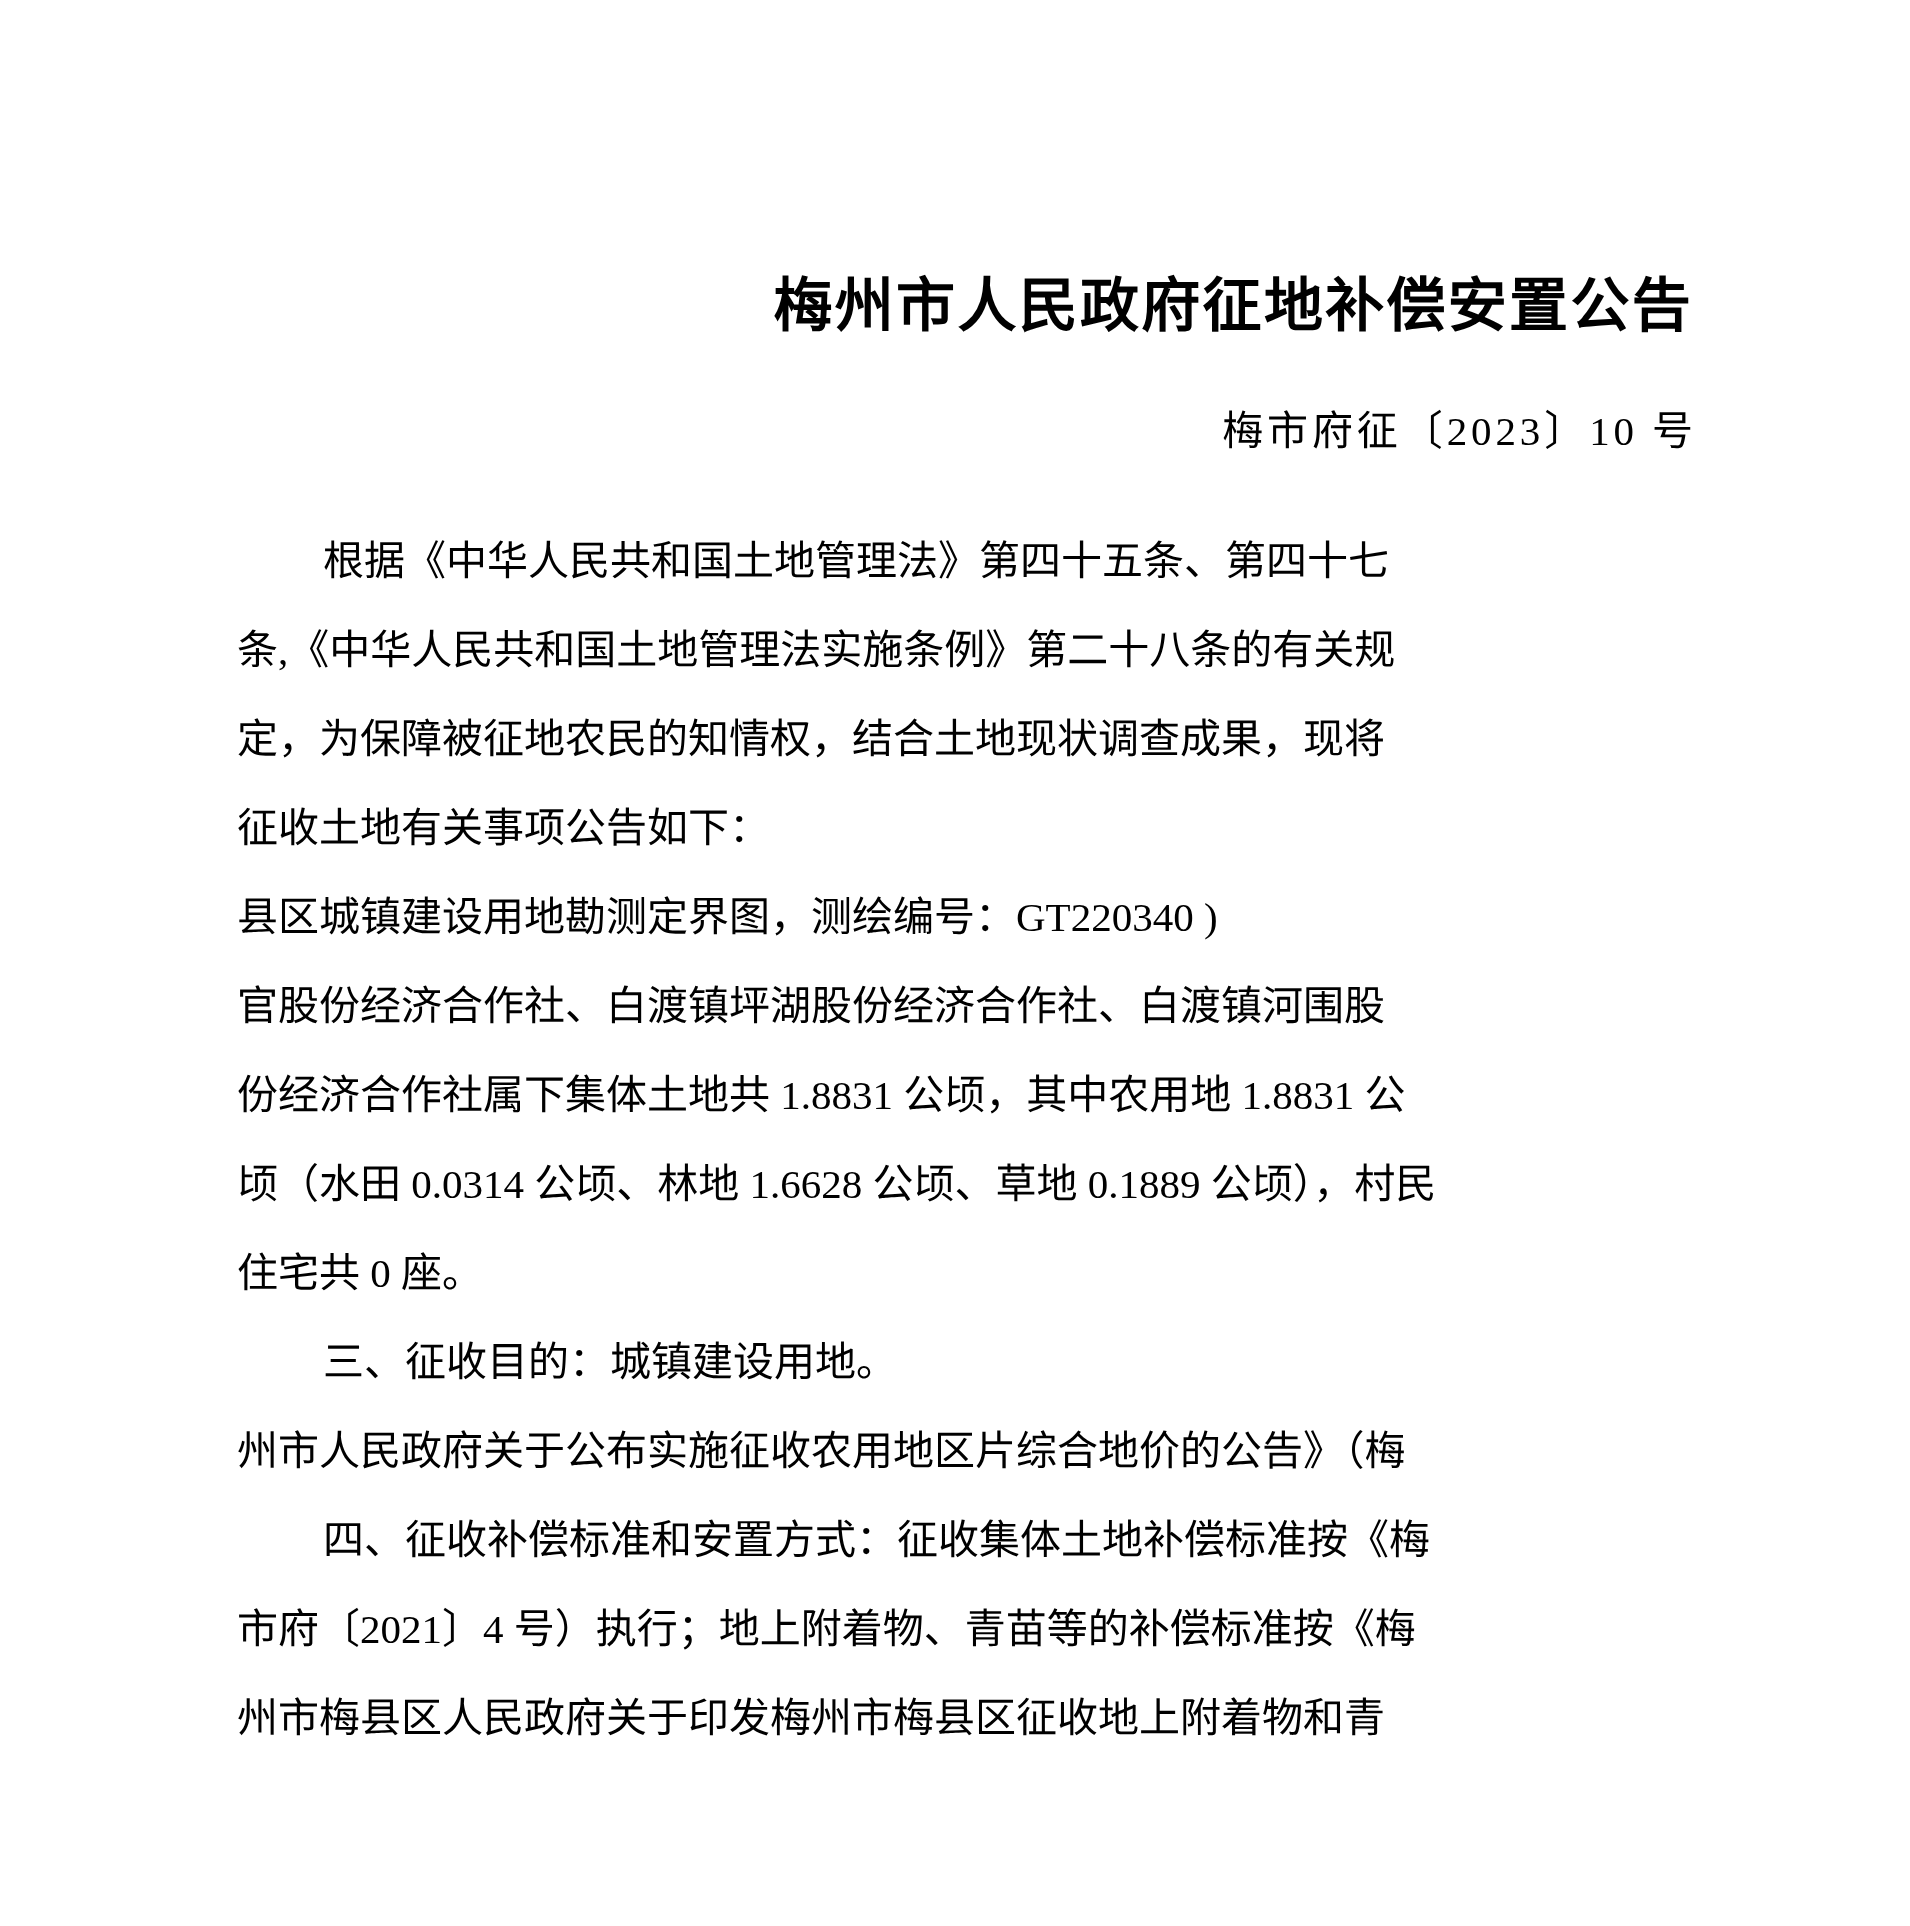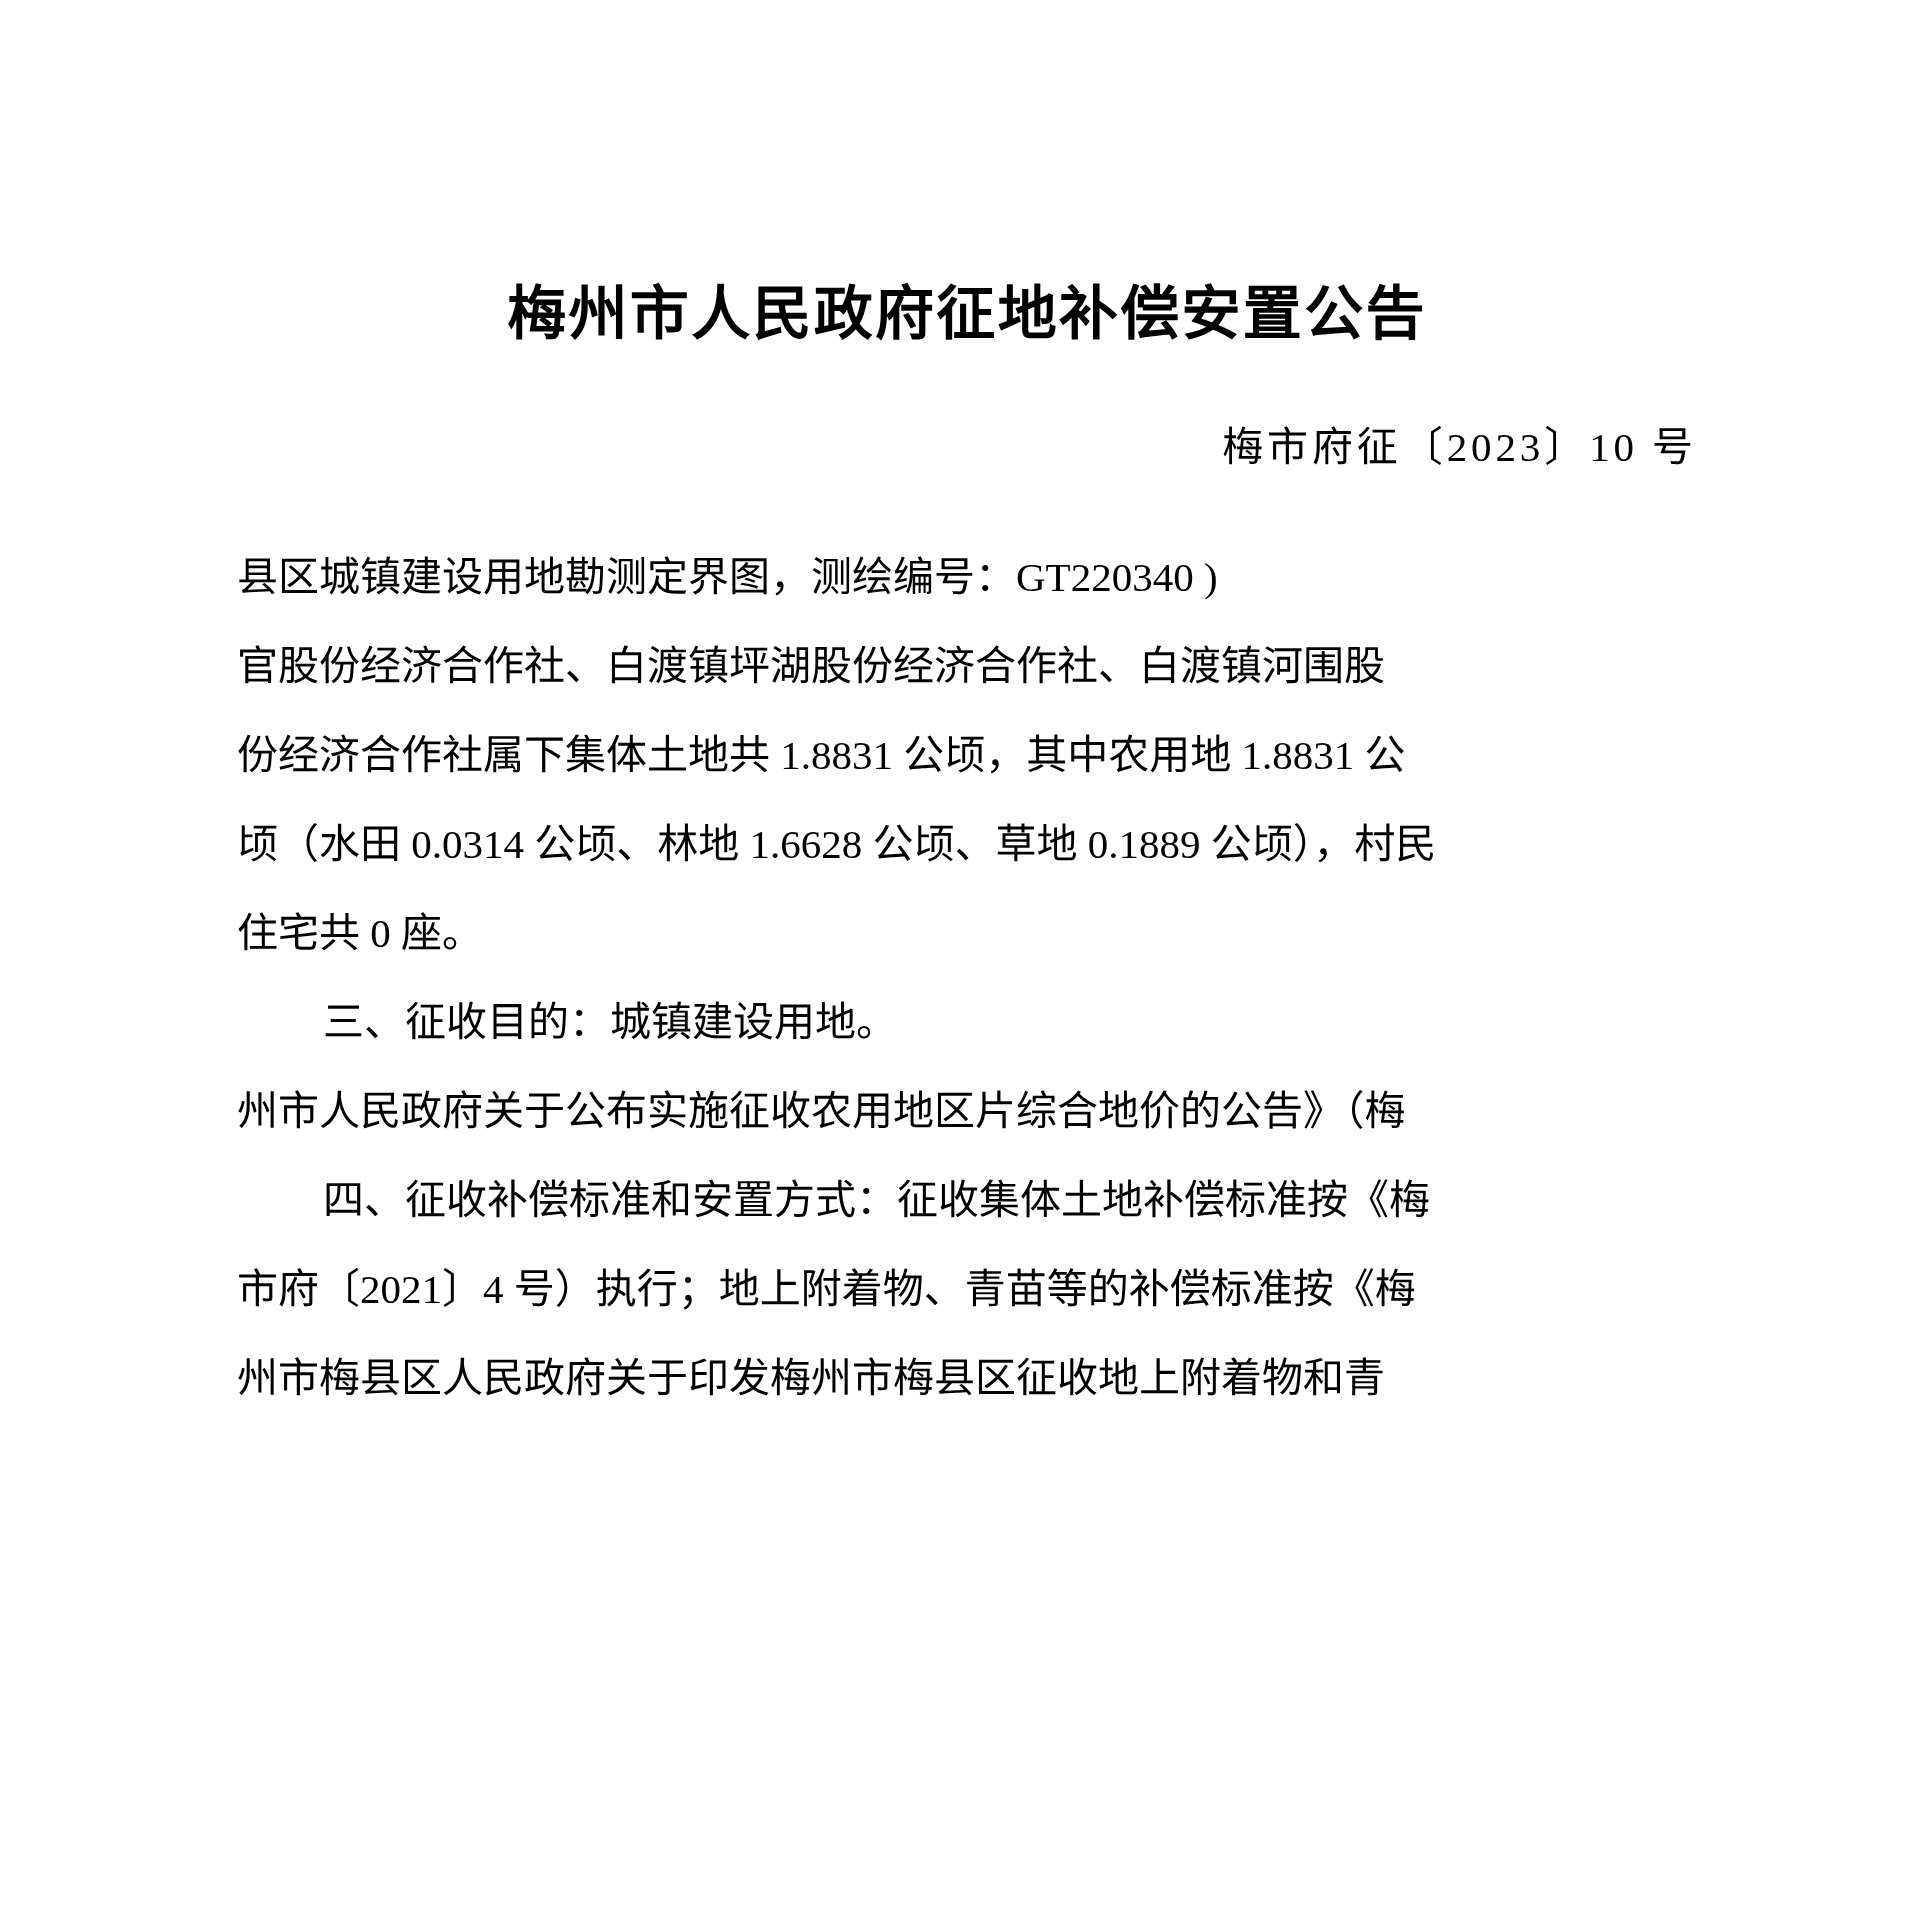--- a/index.html
+++ b/index.html
@@ -26,23 +26,23 @@
   
   .content {
     position: absolute;
     left: 237px;
     top: 0;
     width: 1460px;
     height: 100%;
   }
 
   .doc-title {
-    margin: 12px;
+    margin: 4px;
     padding-top: 266px;
-    text-align: center;
+    text-align: right;
     font-size: 59px;
     font-weight: bold;
     letter-spacing: 2.3px;
     line-height: 1.25;
     font-family: "Liberation Serif", "DejaVu Serif", serif;
   }
 
   .doc-number {
     margin: 0;
     padding-top: 57px;
@@ -74,20 +74,26 @@
 
 <div class="page">
   <div class="content">
 
     <h1 class="doc-title">梅州市人民政府征地补偿安置公告</h1>
 
     <div class="doc-number">梅市府征〔2023〕10 号</div>
 
     <div class="body-block">
 
+      <div class="para-group">
+        <span class="line indent">根据《中华人民共和国土地管理法》第四十五条、第四十七</span>
+        <span class="line">条,《中华人民共和国土地管理法实施条例》第二十八条的有关规</span>
+        <span class="line">定，为保障被征地农民的知情权，结合土地现状调查成果，现将</span>
+        <span class="line">征收土地有关事项公告如下：</span>
+      </div>
 
       <div class="para-group">
         <span class="line">县区城镇建设用地勘测定界图，测绘编号：GT220340 )</span>
       </div>
 
       <div class="para-group">
         <span class="line">官股份经济合作社、白渡镇坪湖股份经济合作社、白渡镇河围股</span>
         <span class="line">份经济合作社属下集体土地共 1.8831 公顷，其中农用地 1.8831 公</span>
         <span class="line">顷（水田 0.0314 公顷、林地 1.6628 公顷、草地 0.1889 公顷），村民</span>
         <span class="line">住宅共 0 座。</span>

